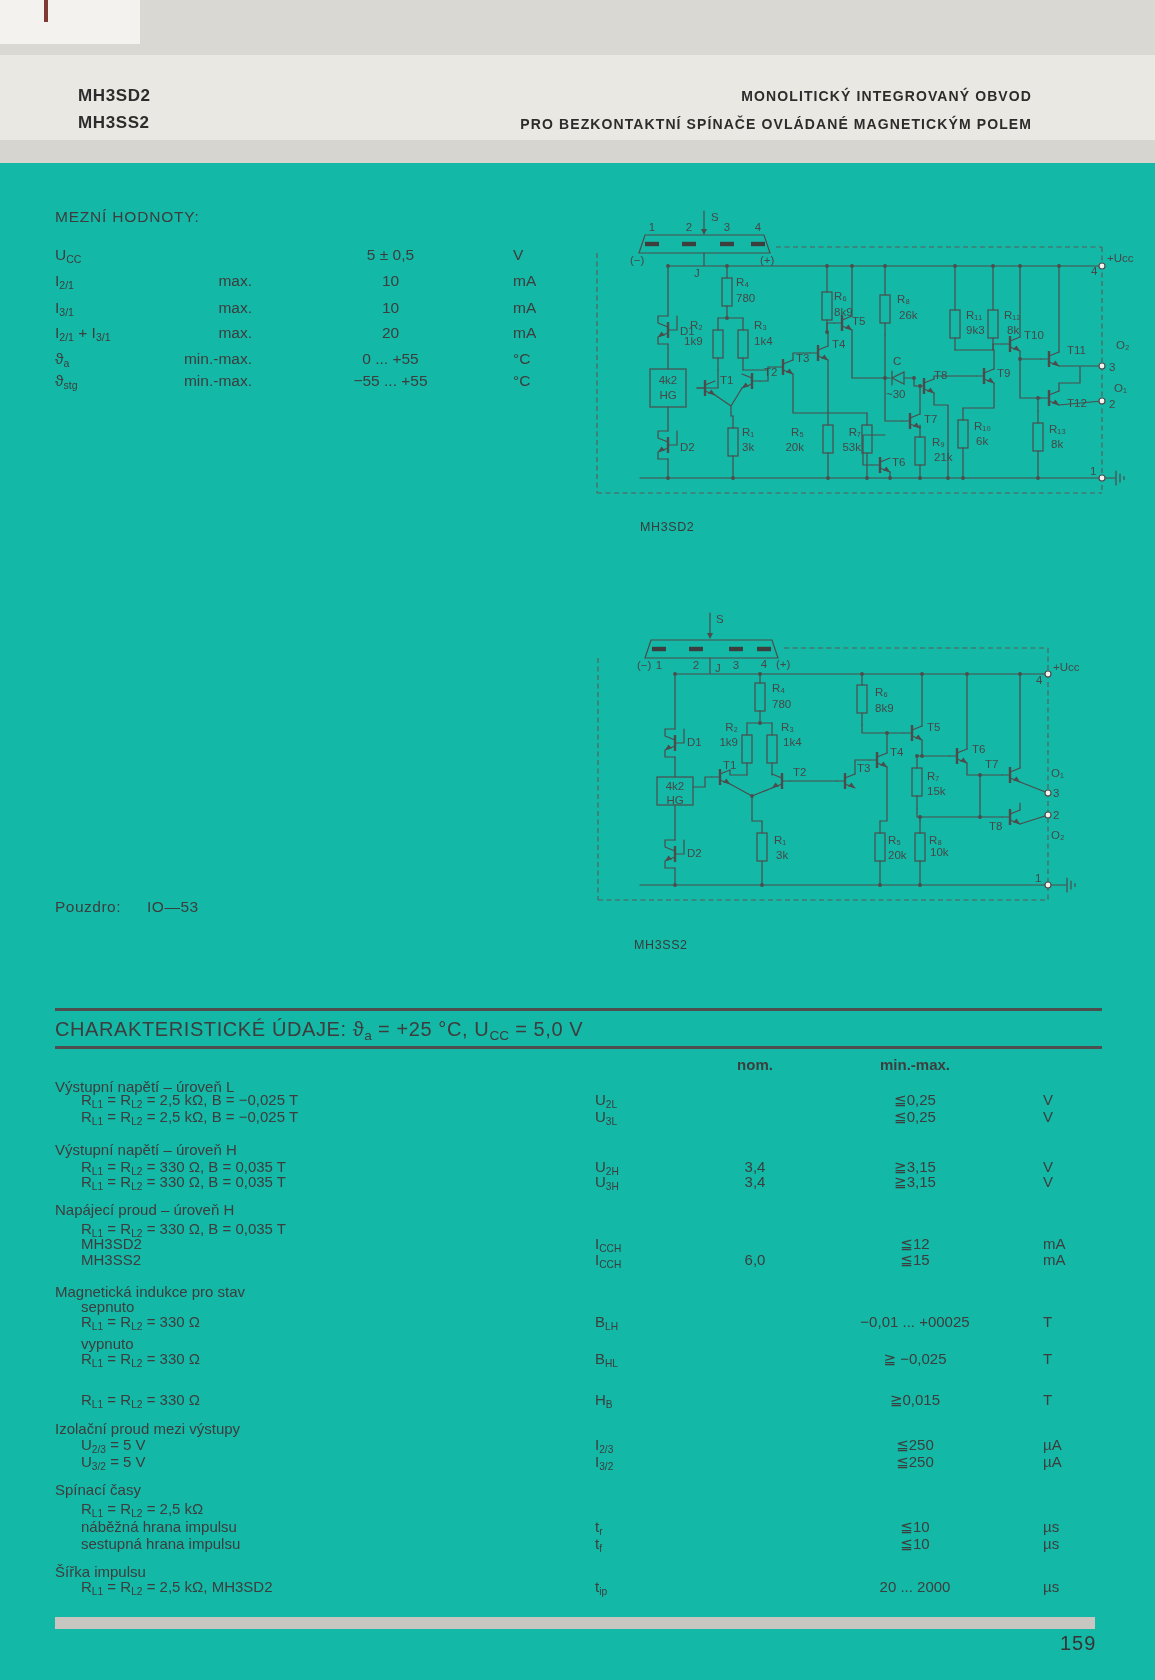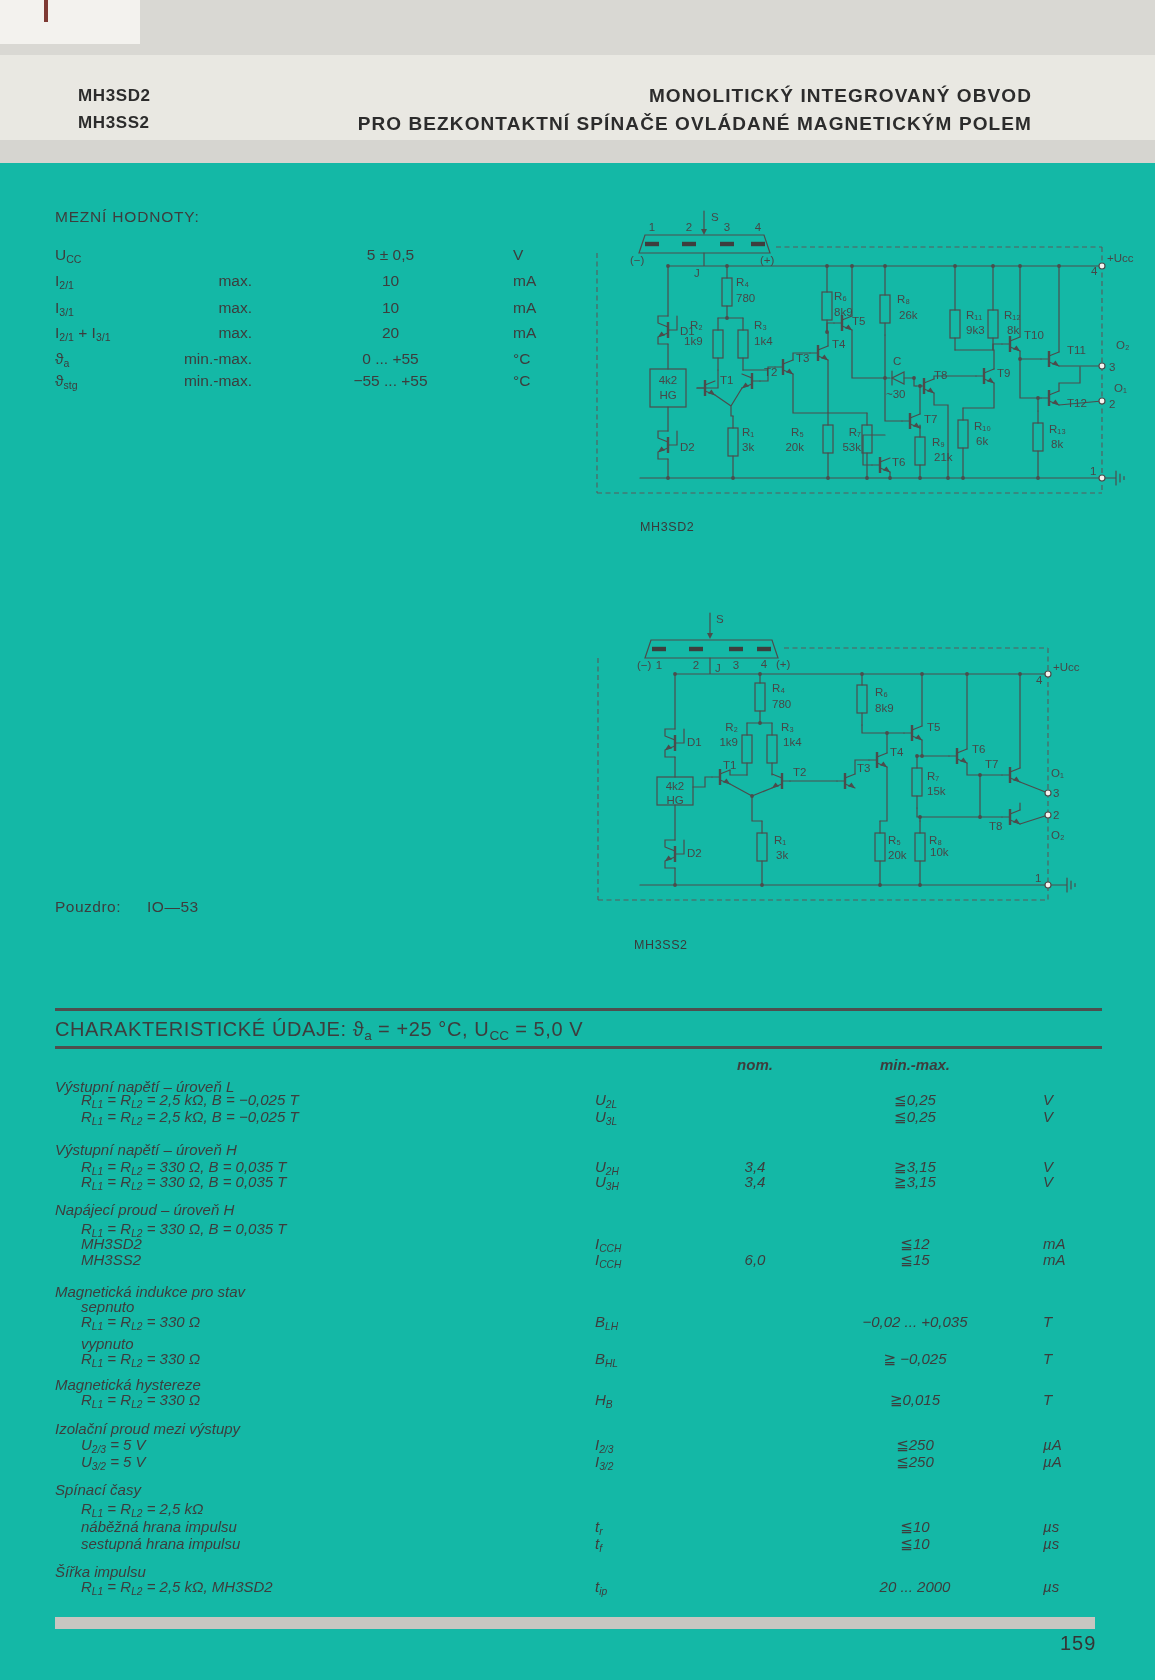--- a/index.html
+++ b/index.html
@@ -6,21 +6,21 @@
   #page{position:relative;width:1155px;height:1680px;background:#14b8a6;overflow:hidden;
         font-family:"Liberation Sans","DejaVu Sans",sans-serif;color:#3d3d3d;}
   .band{position:absolute;left:0;width:1155px;}
   #band-top{top:0;height:55px;background:#d9d8d3;}
   #band-corner{top:0;left:0;width:140px;height:44px;background:#f3f2ee;position:absolute;}
   #hdr-zone{top:55px;height:85px;background:#e9e8e2;}
   #band-mid{top:140px;height:23px;background:#d6d5d0;}
   #scan-mark{position:absolute;left:44px;top:0;width:4px;height:22px;background:#7e3a33;}
   #part-numbers{position:absolute;left:78px;top:82px;font-size:17px;font-weight:700;color:#2c2c2c;
                 letter-spacing:.6px;line-height:27px;}
-  #doc-title{position:absolute;left:300px;top:82px;width:732px;text-align:right;font-size:19px;
+  #doc-title{position:absolute;left:300px;top:82px;width:732px;text-align:right;font-size:14px;
              font-weight:700;color:#2c2c2c;letter-spacing:1.1px;line-height:28px;}
   
   #limits{position:absolute;left:55px;top:200px;width:545px;height:200px;font-size:15.5px;}
   #limits .ltitle{position:absolute;left:0;top:8px;letter-spacing:.8px;}
   .lrow{position:absolute;left:0;width:545px;height:20px;}
   .lrow span{position:absolute;top:0;}
   .lsym{left:0;}
   .lcond{left:75px;width:122px;text-align:right;}
   .lval{left:253px;width:165px;text-align:center;}
   .lunit{left:458px;}
@@ -39,21 +39,21 @@
   svg .bar{stroke:#4c4c4c;stroke-width:2.4;fill:none;}
   svg .dash{stroke:#5a5a5a;stroke-width:1.1;fill:none;stroke-dasharray:5 3.5;}
   svg .slot{fill:#3e3e3e;}
   svg .fill{fill:#4c4c4c;stroke:none;}
   svg .pin{stroke:#4c4c4c;stroke-width:1.2;fill:#f4f3ef;}
   
   #rule-1,#rule-2{position:absolute;left:55px;width:1047px;height:2.5px;background:#4e4e4e;}
   #rule-1{top:1008px;} #rule-2{top:1046px;}
   #char-title{position:absolute;left:55px;top:1018px;font-size:20px;letter-spacing:.6px;}
   #char-table{position:absolute;left:55px;top:1056px;width:1005px;height:560px;font-size:15px;}
-  .crow{position:absolute;left:0;width:1005px;height:20px;font-style:italic;}
+  .crow{position:absolute;left:0;width:1005px;height:20px;}
   .crow span{position:absolute;top:0;}
   .cdesc0{left:0;} .cdesc1{left:26px;}
   .csym{left:540px;}
   .cnom{left:640px;width:120px;text-align:center;}
   .cmm{left:775px;width:170px;text-align:center;}
   .cunit{left:988px;}
   .chead{font-weight:700;}
   #bottom-bar{position:absolute;left:55px;top:1617px;width:1040px;height:12px;background:#c7c6c1;}
   #page-number{position:absolute;left:1060px;top:1632px;font-size:20px;color:#353535;letter-spacing:1px;}
 </style>
@@ -485,36 +485,33 @@
       <div class="crow" style="top: 227px;">
         <span class="cdesc0">Magnetická indukce pro stav</span>
       </div>
       <div class="crow" style="top: 242px;">
         <span class="cdesc1">sepnuto</span>
       </div>
       <div class="crow" style="top: 257px;">
         <span class="cdesc1">R<sub>L1</sub> = R<sub>L2</sub> = 330 Ω</span>
         <span class="csym">B<sub>LH</sub></span>
         <span class="cnom"></span>
-        <span class="cmm">−0,02 ... +0,035</span>
+        <span class="cmm">−0,01 ... +00025</span>
         <span class="cunit">T</span>
       </div>
       <div class="crow" style="top: 279px;">
         <span class="cdesc1">vypnuto</span>
       </div>
       <div class="crow" style="top: 294px;">
         <span class="cdesc1">R<sub>L1</sub> = R<sub>L2</sub> = 330 Ω</span>
         <span class="csym">B<sub>HL</sub></span>
         <span class="cnom"></span>
         <span class="cmm">≧ −0,025</span>
         <span class="cunit">T</span>
       </div>
-      <div class="crow" style="top: 320px;">
-        <span class="cdesc0">Magnetická hystereze</span>
-      </div>
       <div class="crow" style="top: 335px;">
         <span class="cdesc1">R<sub>L1</sub> = R<sub>L2</sub> = 330 Ω</span>
         <span class="csym">H<sub>B</sub></span>
         <span class="cnom"></span>
         <span class="cmm">≧0,015</span>
         <span class="cunit">T</span>
       </div>
       <div class="crow" style="top: 364px;">
         <span class="cdesc0">Izolační proud mezi výstupy</span>
       </div>

